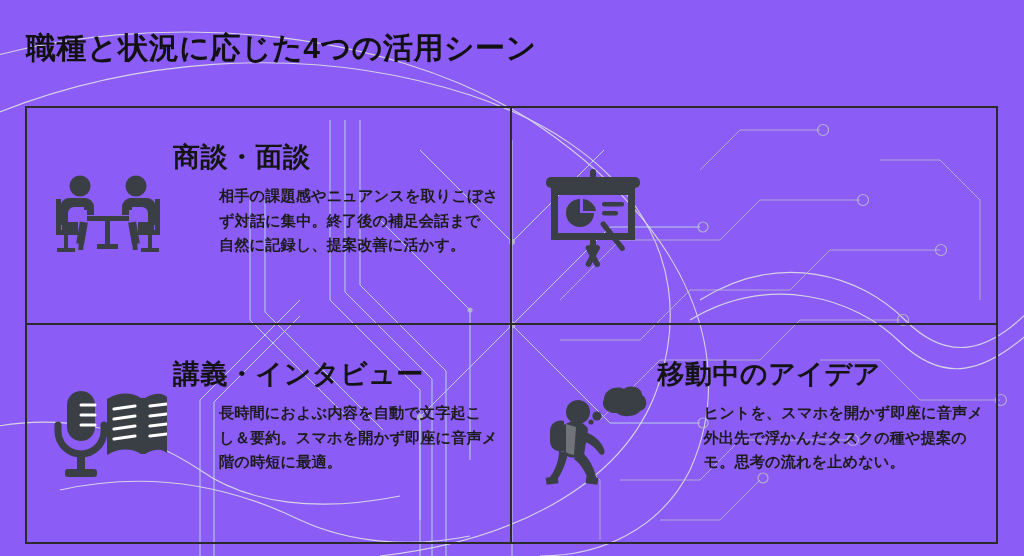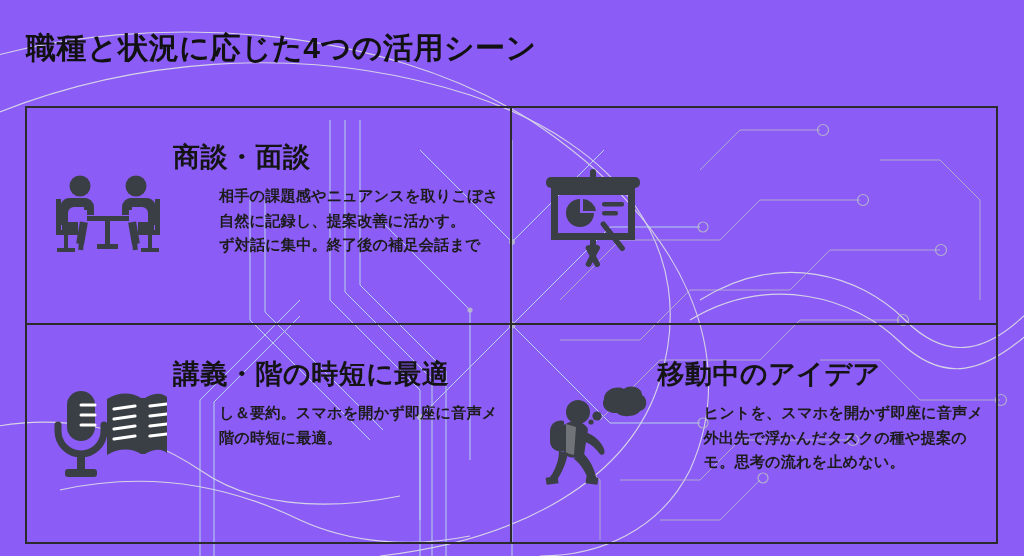--- a/index.html
+++ b/index.html
@@ -179,22 +179,22 @@
 
           <path d="M38 48 h42 v5 h-42 z"></path>
           <path d="M56 53 h5 v24 h-5 z"></path>
           <path d="M48 76 h21 v5 h-21 z"></path>
         </svg>
       </div>
       <div class="scene-body">
         <div class="scene-heading">商談・面談</div>
         <div class="scene-desc">
           <span>相手の課題感やニュアンスを取りこぼさ</span>
+          <span>ず対話に集中。終了後の補足会話まで</span>
           <span>自然に記録し、提案改善に活かす。</span>
-          <span>ず対話に集中。終了後の補足会話まで</span>
         </div>
       </div>
     </div>
 
     <div class="scene-cell row0">
       <div class="scene-icon">
         <svg width="106" height="100" viewBox="0 0 106 100" xmlns="http://www.w3.org/2000/svg" fill="#3a3f45">
 
           <rect x="50" y="1" width="6" height="10" rx="3"></rect>
 
@@ -249,22 +249,23 @@
 
           <g stroke="#ffffff" stroke-width="3.2" stroke-linecap="round">
             <line x1="101" y1="21" x2="118" y2="19"></line>
             <line x1="101" y1="31" x2="118" y2="29"></line>
             <line x1="101" y1="41" x2="118" y2="39"></line>
             <line x1="101" y1="51" x2="118" y2="49"></line>
           </g>
         </svg>
       </div>
       <div class="scene-body">
-        <div class="scene-heading">講義・階の時短に最適</div>
+        <div class="scene-heading">講義・インタビュー</div>
         <div class="scene-desc">
+          <span>長時間におよぶ内容を自動で文字起こ</span>
           <span>し＆要約。スマホを開かず即座に音声メ</span>
           <span>階の時短に最適。</span>
         </div>
       </div>
     </div>
 
     <div class="scene-cell">
       <div class="scene-icon">
         <svg width="110" height="108" viewBox="0 0 110 108" xmlns="http://www.w3.org/2000/svg" fill="#3a3f45">
 

